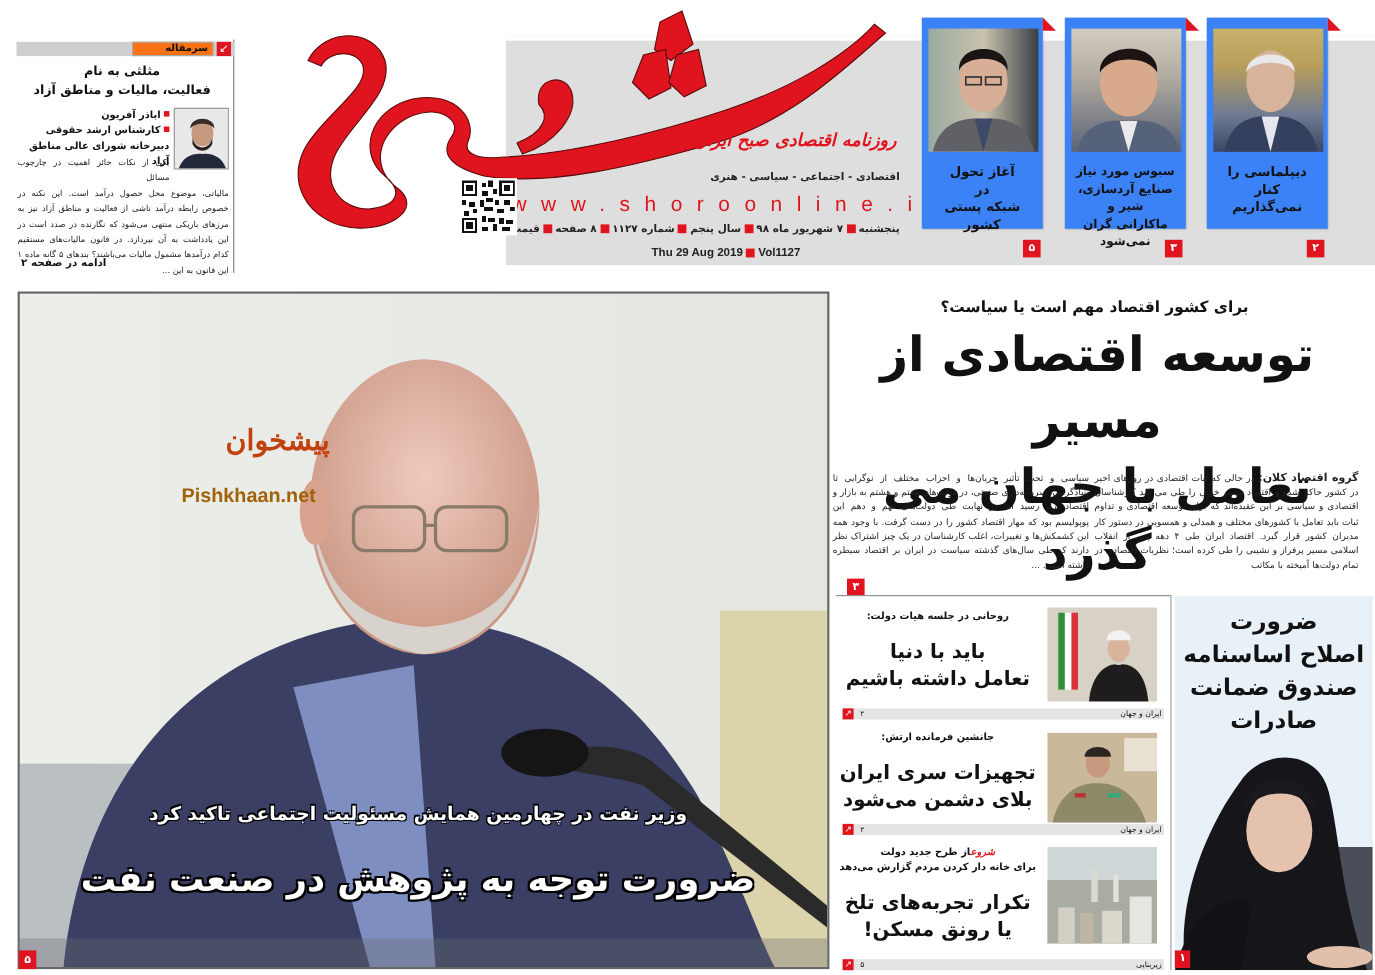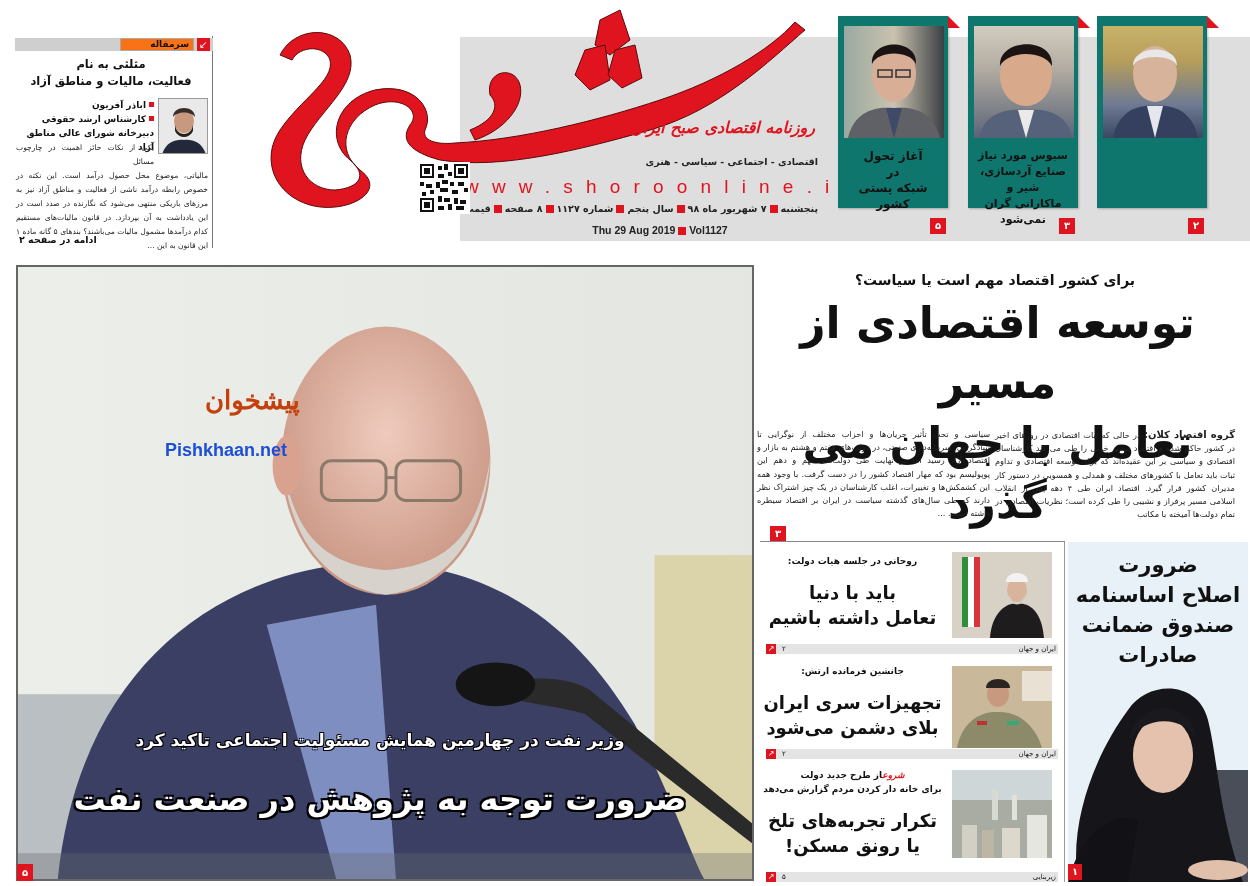--- a/index.html
+++ b/index.html
@@ -23,21 +23,21 @@
     font-family: "Liberation Sans", sans-serif; color: #e0141e; font-size: 19px; letter-spacing: 13.2px; }
   .date-fa { position: absolute; left: 480px; top: 203px; width: 338px; direction: rtl; text-align: right;
     font-size: 9.5px; color: #222; font-weight: bold; white-space: nowrap; }
   .date-fa .sq, .date-en .sq { display: inline-block; width: 8px; height: 8px; background: #e0141e; margin: 0 3px; vertical-align: -1px; }
   .date-en { position: absolute; left: 540px; top: 224px; width: 240px; text-align: center;
     font-family: "Liberation Sans", sans-serif; font-size: 10.5px; font-weight: bold; color: #222; }
 
   .qr { position: absolute; left: 418px; top: 162px; width: 52px; height: 52px; background: #fff; padding: 2px; }
 
   
-  .teaser { position: absolute; top: 16px; width: 110px; height: 192px; background: #0f766e; box-shadow: 1px 1px 2px rgba(0,0,0,0.25); }
+  .teaser { position: absolute; top: 16px; width: 110px; height: 192px; background: #3b82f6; box-shadow: 1px 1px 2px rgba(0,0,0,0.25); }
   .teaser .photo { position: absolute; left: 6px; top: 10px; width: 100px; height: 112px; }
   .teaser .title { position: absolute; left: 2px; top: 132px; width: 106px; text-align: center; direction: rtl;
     font-size: 12px; font-weight: bold; line-height: 16px; color: #111; }
   .teaser .corner { position: absolute; right: -12px; top: 0; width: 0; height: 0;
     border-top: 12px solid transparent; border-left: 12px solid #e0141e; transform: rotate(0deg); }
 
   
   .editorial { position: absolute; left: 15px; top: 36px; width: 198px; height: 212px; border-right: 1px solid #777; }
   .ed-bar { position: absolute; left: 0; top: 2px; width: 198px; height: 13px; background: #cfcfcf; }
   .ed-label { position: absolute; right: 18px; top: 2px; width: 74px; height: 13px; background: #f97316; border: 1px solid #aaa;
@@ -49,21 +49,21 @@
   .ed-author { position: absolute; right: 58px; top: 62px; width: 138px; direction: rtl; text-align: right; font-size: 9px; font-weight: bold; line-height: 14px; }
   .ed-author .b { display: inline-block; width: 5px; height: 5px; background: #e0141e; margin-left: 3px; vertical-align: 1px; }
   .ed-body { position: absolute; right: 4px; top: 105px; width: 192px; direction: rtl; text-align: justify; font-size: 7.6px; line-height: 14px; color: #222; }
   .ed-body .first { display: block; margin-right: 54px; }
   .ed-more { position: absolute; left: 4px; top: 198px; direction: rtl; font-size: 9.5px; font-weight: bold; }
 
   
   .main-photo { position: absolute; left: 16px; top: 265px; width: 738px; height: 616px; border: 2px solid #666; overflow: hidden; }
   .main-photo svg { width: 100%; height: 100%; display: block; }
   .watermark-fa { position: absolute; left: 205px; top: 385px; font-family: "DejaVu Serif", serif; font-weight: bold; font-size: 26px; color: #c2410c; direction: rtl; }
-  .watermark-en { position: absolute; left: 165px; top: 440px; font-family: "Liberation Sans", sans-serif; font-weight: bold; font-size: 18px; color: #1d4ed8; }
+  .watermark-en { position: absolute; left: 165px; top: 440px; font-family: "Liberation Sans", sans-serif; font-weight: bold; font-size: 18px; color: #a16207; }
   .main-kicker { position: absolute; left: 100px; top: 730px; width: 560px; text-align: center; direction: rtl;
     color: #fff; font-size: 17px; font-weight: bold; text-shadow: 1px 1px 0 #000, -1px -1px 0 #000, 1px -1px 0 #000, -1px 1px 0 #000; }
   .main-headline { position: absolute; left: 60px; top: 780px; width: 640px; text-align: center; direction: rtl;
     color: #fff; font-size: 32px; font-weight: bold; text-shadow: 2px 2px 0 #000, -2px -2px 0 #000, 2px -2px 0 #000, -2px 2px 0 #000, 0 2px 0 #000, 0 -2px 0 #000; }
   .main-pg { position: absolute; left: 17px; top: 864px; width: 16px; height: 17px; background: #e0141e; color: #fff; font-size: 10px; font-weight: bold; text-align: center; line-height: 17px; }
 
   
   .lead-kicker { position: absolute; left: 760px; top: 272px; width: 470px; text-align: center; direction: rtl; font-size: 14px; font-weight: bold; }
   .lead-headline { position: absolute; left: 760px; top: 293px; width: 475px; text-align: center; direction: rtl;
     font-size: 44px; font-weight: bold; line-height: 60px; letter-spacing: -1px; }
@@ -162,20 +162,25 @@
 
 <div class="teaser" style="left:1097px;">
   <div class="photo" style="background:linear-gradient(180deg,#c8b26a 0%,#b89e5a 30%,#6f7b93 70%,#3b4863 100%);">
     <svg viewBox="0 0 100 112" width="100" height="112">
         <ellipse cx="52" cy="48" rx="22" ry="28" fill="#d8b39b"></ellipse>
         <path d="M30 40 C 30 18, 75 18, 74 40 C 70 28, 35 28, 30 40 Z" fill="#e8e8e8"></path>
         <path d="M10 112 C 15 85, 35 78, 52 80 C 70 78, 90 85, 95 112 Z" fill="#34405e"></path>
         <path d="M44 80 L 52 112 L 60 80 Z" fill="#e6e6ee"></path>
       </svg>
   </div>
+  <div class="title">
+    <div>دیپلماسی را</div>
+      <div>کنار</div>
+      <div>نمی‌گذاریم</div>
+  </div>
   <div class="corner"></div>
 </div>
 <div class="teaser-pg" style="position:absolute;left:1188px;top:218px;width:16px;height:16px;background:#e0141e;color:#fff;font-size:10px;font-weight:bold;text-align:center;line-height:16px;">۲</div>
 
 <div class="teaser" style="left:968px;">
   <div class="photo" style="background:linear-gradient(180deg,#d2ccc0 0%,#b0aaa0 40%,#5a6478 100%);">
     <svg viewBox="0 0 100 112" width="100" height="112">
         <ellipse cx="52" cy="50" rx="26" ry="30" fill="#d9a98c"></ellipse>
         <path d="M26 40 C 24 12, 80 10, 78 40 C 70 24, 34 24, 26 40 Z" fill="#1c1412"></path>
         <path d="M5 112 C 10 88, 30 82, 52 84 C 74 82, 94 88, 98 112 Z" fill="#56617a"></path>

